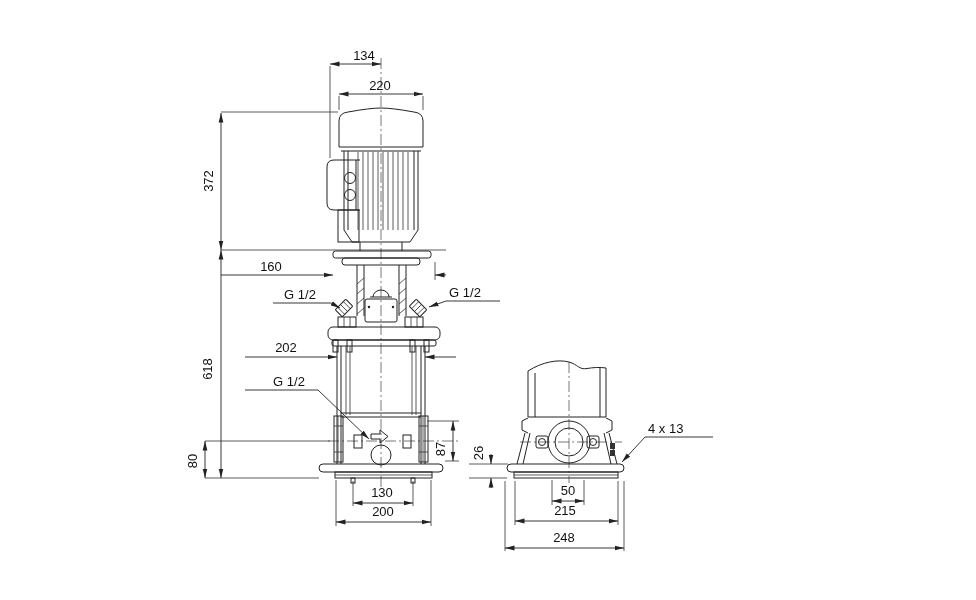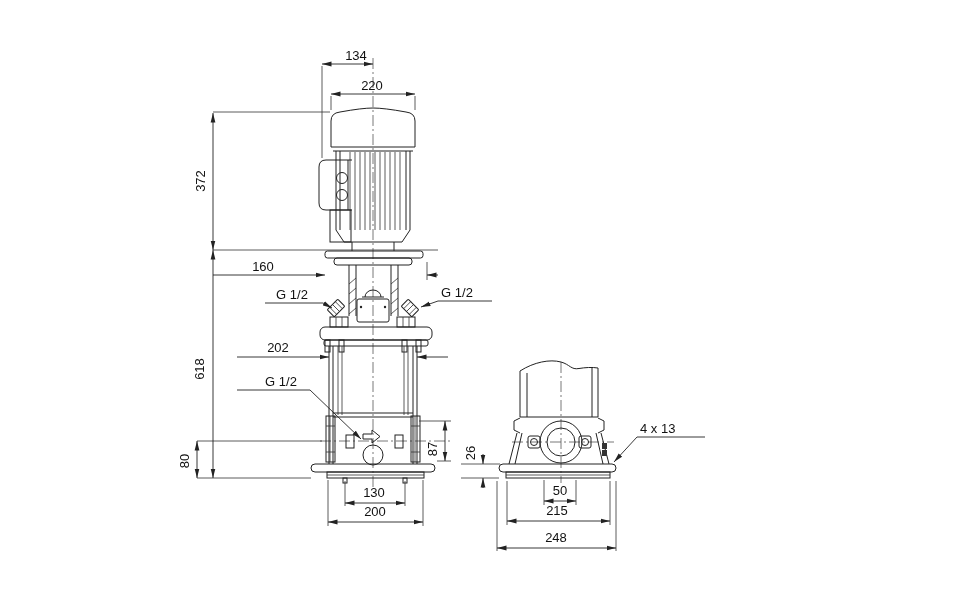--- a/index.html
+++ b/index.html
@@ -1,16 +1,16 @@
 <!DOCTYPE html>
 <html><head>
 <meta charset="utf-8">
 <style>
   html,body{margin:0;padding:0;background:#fff;}
-  .canvas{position:relative;width:782px;height:600px;background:#ffffff;overflow:hidden;}
+  .canvas{position:relative;width:782px;height:600px;background:#ffffff;overflow:hidden;padding-left:8px;}
   svg{display:block;}
   svg text{font-family:"Liberation Sans","DejaVu Sans",sans-serif;font-size:13px;fill:#111;}
   .ln{stroke:#222;stroke-width:1;fill:none;}
   .thin{stroke:#333;stroke-width:0.8;fill:none;}
   .dim{stroke:#222;stroke-width:0.9;fill:none;}
   .cl{stroke:#555;stroke-width:0.8;fill:none;stroke-dasharray:11 3 2 3;}
 </style>
 </head>
 <body>
 

